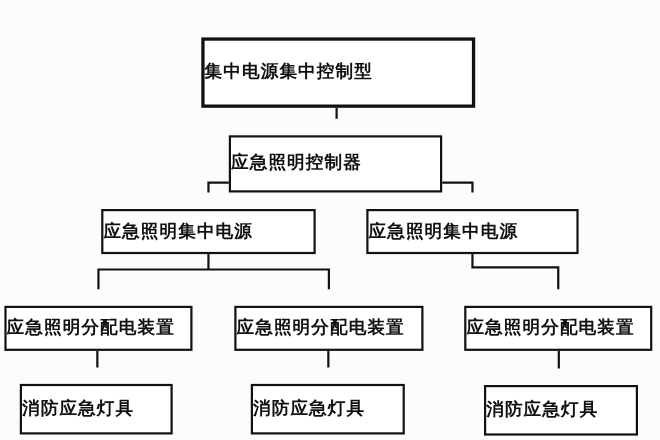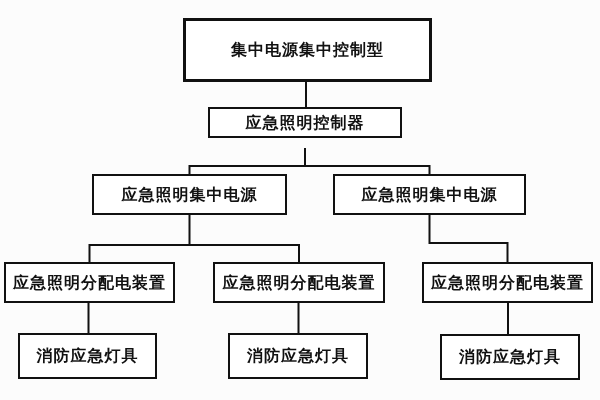--- a/index.html
+++ b/index.html
@@ -23,30 +23,31 @@
     height: 400px;
   }
   .node {
     position: absolute;
     box-sizing: border-box;
     background: #ffffff;
     border: 2px solid #111111;
     color: #111111;
     display: flex;
     flex-direction: column;
-    align-items: center;
+    align-items: flex-start;
     justify-content: center;
     text-align: center;
     font-weight: bold;
     font-size: 16px;
     letter-spacing: 1px;
     line-height: 22px;
+    margin-top: 16px;
   }
   .node-root      { left:183px; top:18px;  width:249px; height:64px; border-width:3px; }
-  .node-controller{ left:208px; top:107px; width:194px; height:31px; }
+  .node-controller{ left:208px; top:107px; width:194px; height:52px; }
   .node-cp-left   { left:92px;  top:174px; width:195px; height:41px; }
   .node-cp-right  { left:333px; top:174px; width:193px; height:41px; }
   .node-dist-left { left:4px;   top:262px; width:171px; height:41px; }
   .node-dist-mid  { left:213px; top:262px; width:172px; height:41px; }
   .node-dist-right{ left:422px; top:262px; width:171px; height:41px; }
   .node-lamp-left { left:18px;  top:333px; width:139px; height:46px; }
   .node-lamp-mid  { left:228px; top:333px; width:140px; height:46px; }
   .node-lamp-right{ left:440px; top:334px; width:140px; height:46px; }
 </style>
 </head>

